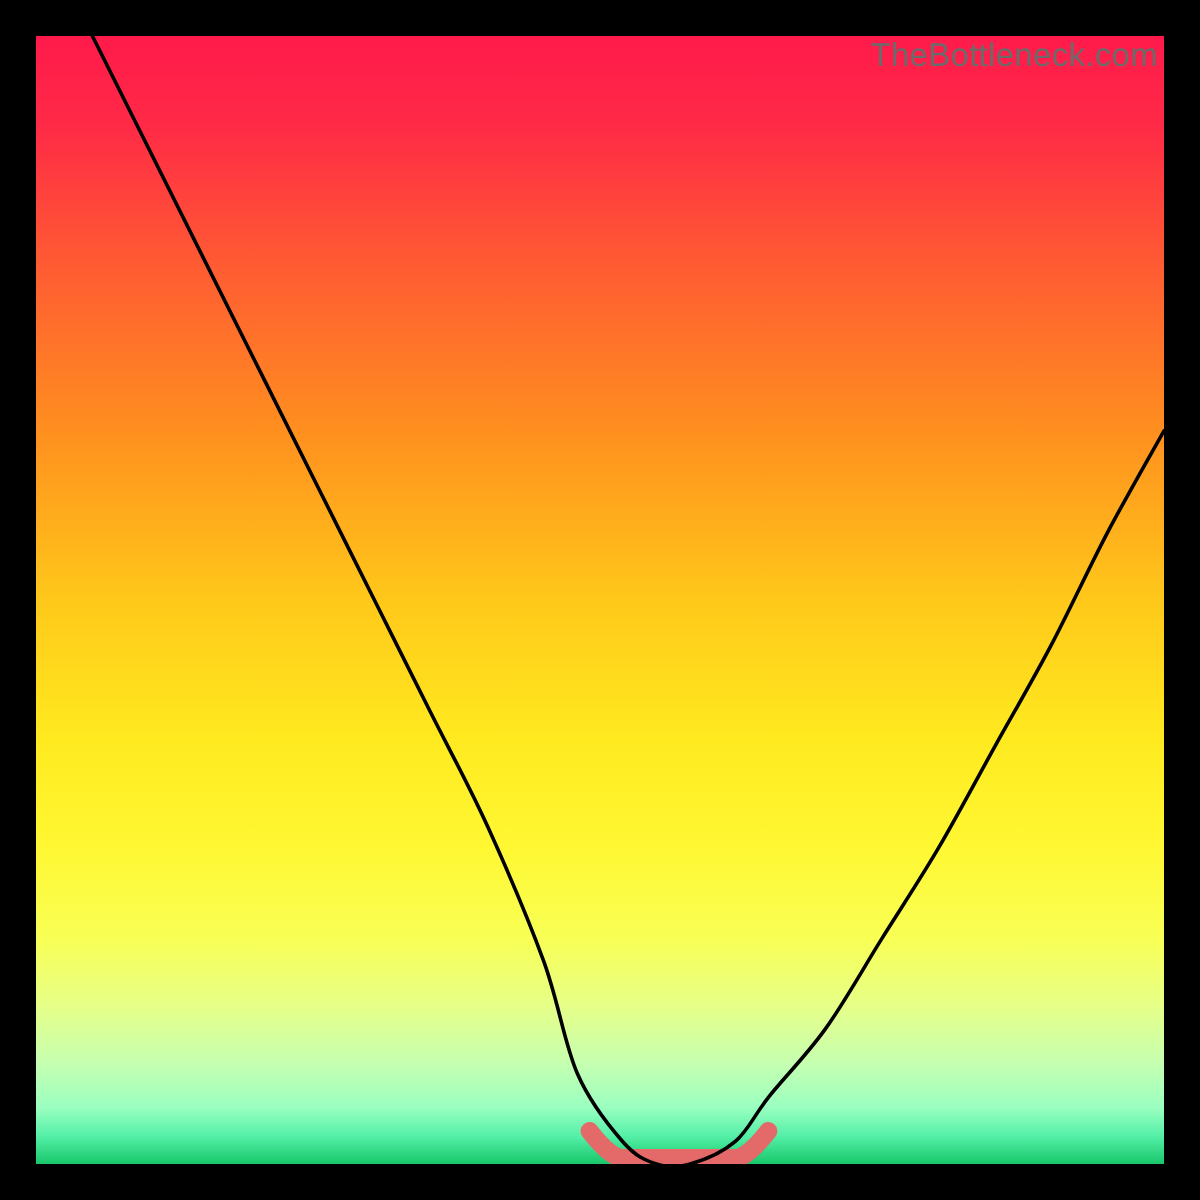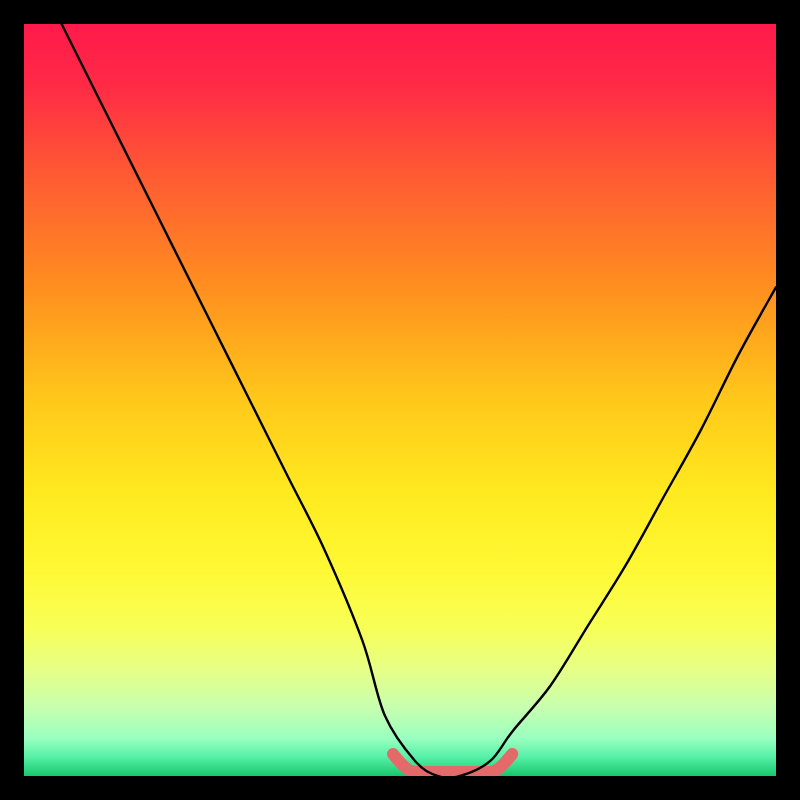--- a/index.html
+++ b/index.html
@@ -73,14 +73,15 @@
       <rect x="0" y="0" width="752" height="752" fill="url(#bg-grad)"></rect>
     </svg>
 
     <svg class="curve-svg" viewBox="0 0 752 752" preserveAspectRatio="none">
       <path id="flat-path" fill="none" stroke-linecap="round" stroke-linejoin="round" d="M 369.04 730 Q 383.04 748 391.04 748 L 466.24 748 Q 474.24 748 488.24 730" stroke="#e46a6a" stroke-width="12"></path>
       <path id="curve-path" fill="none" stroke="#000" stroke-width="2.4" stroke-linecap="round" stroke-linejoin="round" d="M 0 -75.20000000000005 C 6.266666666666667 -62.66666666666671 25.06666666666667 -25.066666666666663 37.6 0 C 50.13333333333333 25.066666666666663 62.66666666666667 50.13333333333327 75.2 75.19999999999993 C 87.73333333333333 100.2666666666666 100.26666666666667 125.3333333333333 112.8 150.39999999999998 C 125.33333333333333 175.46666666666667 137.86666666666667 200.53333333333336 150.4 225.60000000000002 C 162.93333333333334 250.66666666666669 175.46666666666667 275.73333333333335 188 300.8 C 200.53333333333333 325.8666666666667 213.06666666666666 350.93333333333334 225.6 376 C 238.13333333333333 401.06666666666666 250.66666666666666 426.1333333333333 263.2 451.2 C 275.73333333333335 476.26666666666665 288.26666666666665 498.82666666666665 300.8 526.4 C 313.33333333333337 553.9733333333334 328.3733333333334 589.0666666666666 338.40000000000003 616.64 C 348.4266666666667 644.2133333333334 352.18666666666667 671.7866666666666 360.96 691.84 C 369.7333333333333 711.8933333333334 382.26666666666665 726.9333333333334 391.04 736.96 C 399.8133333333334 746.9866666666667 406.08000000000004 749.4933333333333 413.6 752 C 421.12 754.5066666666667 427.38666666666666 754.5066666666667 436.15999999999997 752 C 444.9333333333333 749.4933333333333 457.4666666666667 744.48 466.24 736.96 C 475.0133333333333 729.44 478.77333333333337 719.4133333333333 488.8 706.88 C 498.82666666666665 694.3466666666667 513.8666666666667 679.3066666666666 526.4 661.76 C 538.9333333333333 644.2133333333334 551.4666666666667 621.6533333333334 564 601.6 C 576.5333333333333 581.5466666666666 589.0666666666667 562.7466666666667 601.6 541.4399999999999 C 614.1333333333333 520.1333333333332 626.6666666666666 496.32 639.1999999999999 473.76 C 651.7333333333332 451.2 664.2666666666668 429.8933333333333 676.8000000000001 406.08 C 689.3333333333334 382.26666666666665 701.8666666666667 354.69333333333327 714.4 330.87999999999994 C 726.9333333333333 307.0666666666666 745.7333333333333 274.47999999999996 752 263.2"></path>
     </svg>
 
   </div>
 
+  <div class="watermark">TheBottleneck.com</div>
 
 </div>
 
 </body></html>

